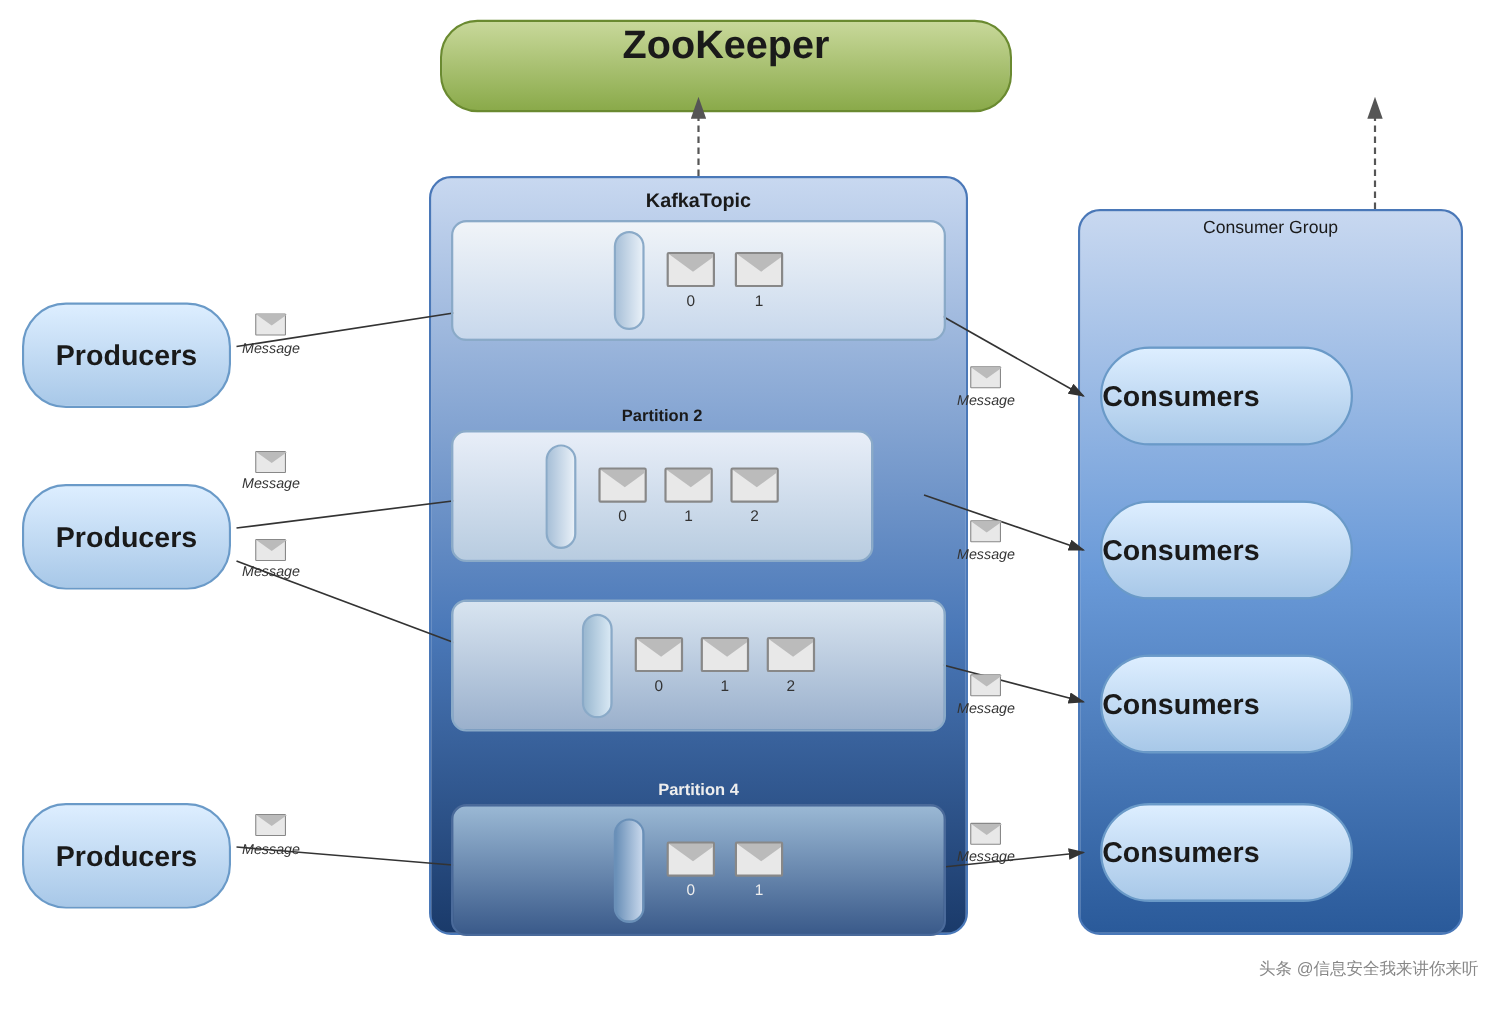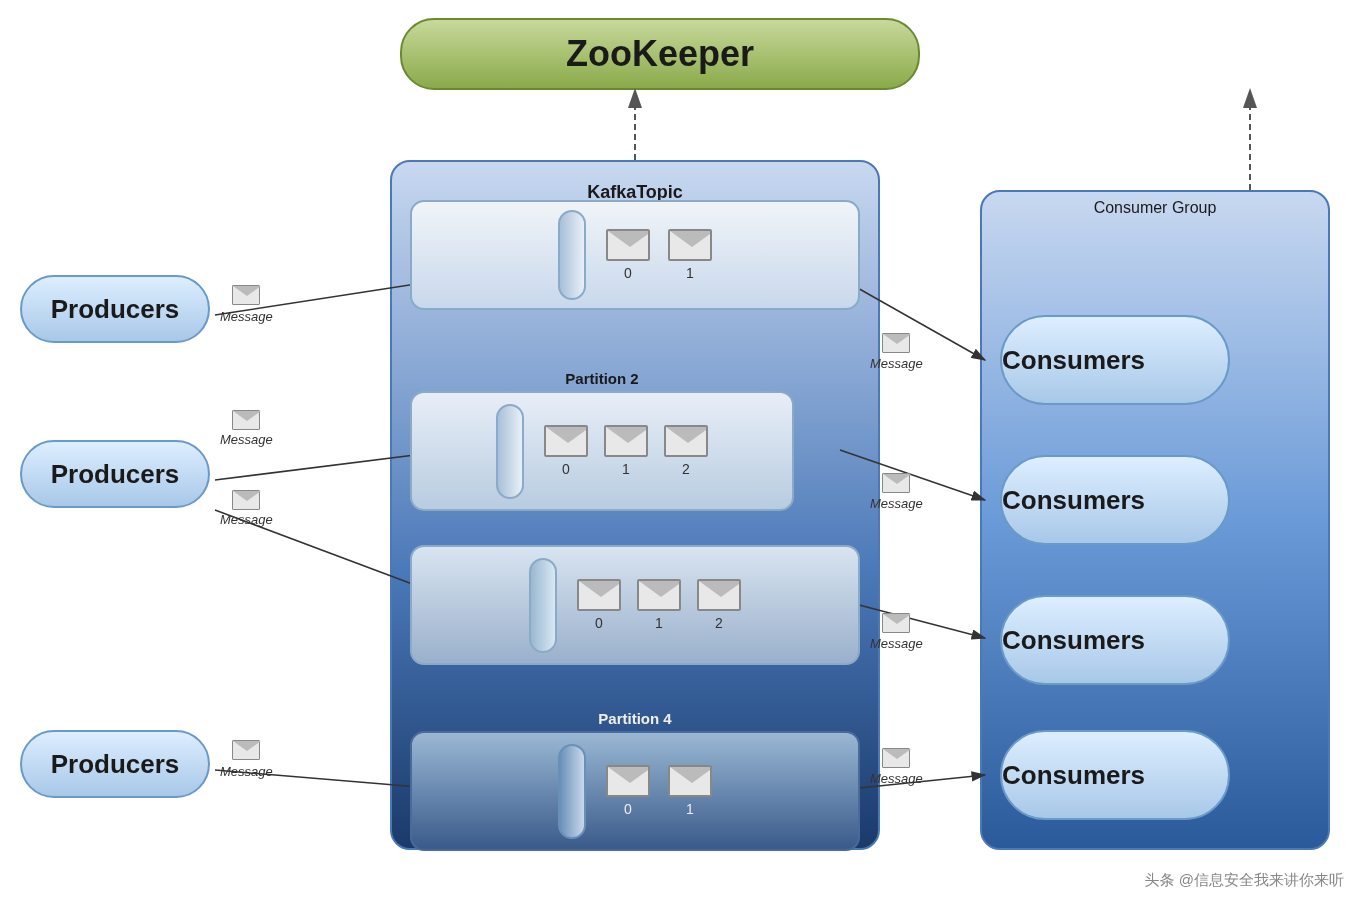--- a/index.html
+++ b/index.html
@@ -17,26 +17,25 @@
       position: relative;
       background: #fff;
     }
 
     
     .zookeeper-banner {
       position: absolute;
       top: 18px;
       left: 400px;
       width: 520px;
-      height: 72px;
+      height: 84px;
       background: linear-gradient(to bottom, #c8d89a, #8aaa4a);
       border-radius: 34px;
       border: 2px solid #6a8a30;
       display: flex;
-      align-items: center;
       justify-content: center;
     }
     .zookeeper-banner span {
       font-size: 36px;
       font-weight: bold;
       color: #1a1a1a;
     }
 
     
     .kafka-box {
@@ -47,21 +46,21 @@
       height: 690px;
       background: linear-gradient(to bottom, #c8d8f0 0%, #4a78b8 60%, #1a3a6a 100%);
       border-radius: 20px;
       border: 2px solid #4a78b8;
     }
     .kafka-box-title {
       text-align: center;
       font-size: 18px;
       font-weight: bold;
       color: #1a1a1a;
-      padding-top: 20px;
+      padding-top: 10px;
     }
 
     
     .consumer-group-box {
       position: absolute;
       top: 190px;
       left: 980px;
       width: 350px;
       height: 660px;
       background: linear-gradient(to bottom, #c8d8f0 0%, #6a9ad8 50%, #2a5a9a 100%);
@@ -79,21 +78,21 @@
       font-size: 15px;
       font-weight: bold;
       color: #1a1a1a;
       margin-bottom: 4px;
     }
 
     
     .producer-pill {
       position: absolute;
       width: 190px;
-      height: 68px;
+      height: 96px;
       background: linear-gradient(to bottom, #ddeeff, #a8c8e8);
       border-radius: 40px;
       border: 2px solid #6a9ac8;
       display: flex;
       align-items: center;
       justify-content: center;
     }
     .producer-pill span {
       font-size: 26px;
       font-weight: bold;

